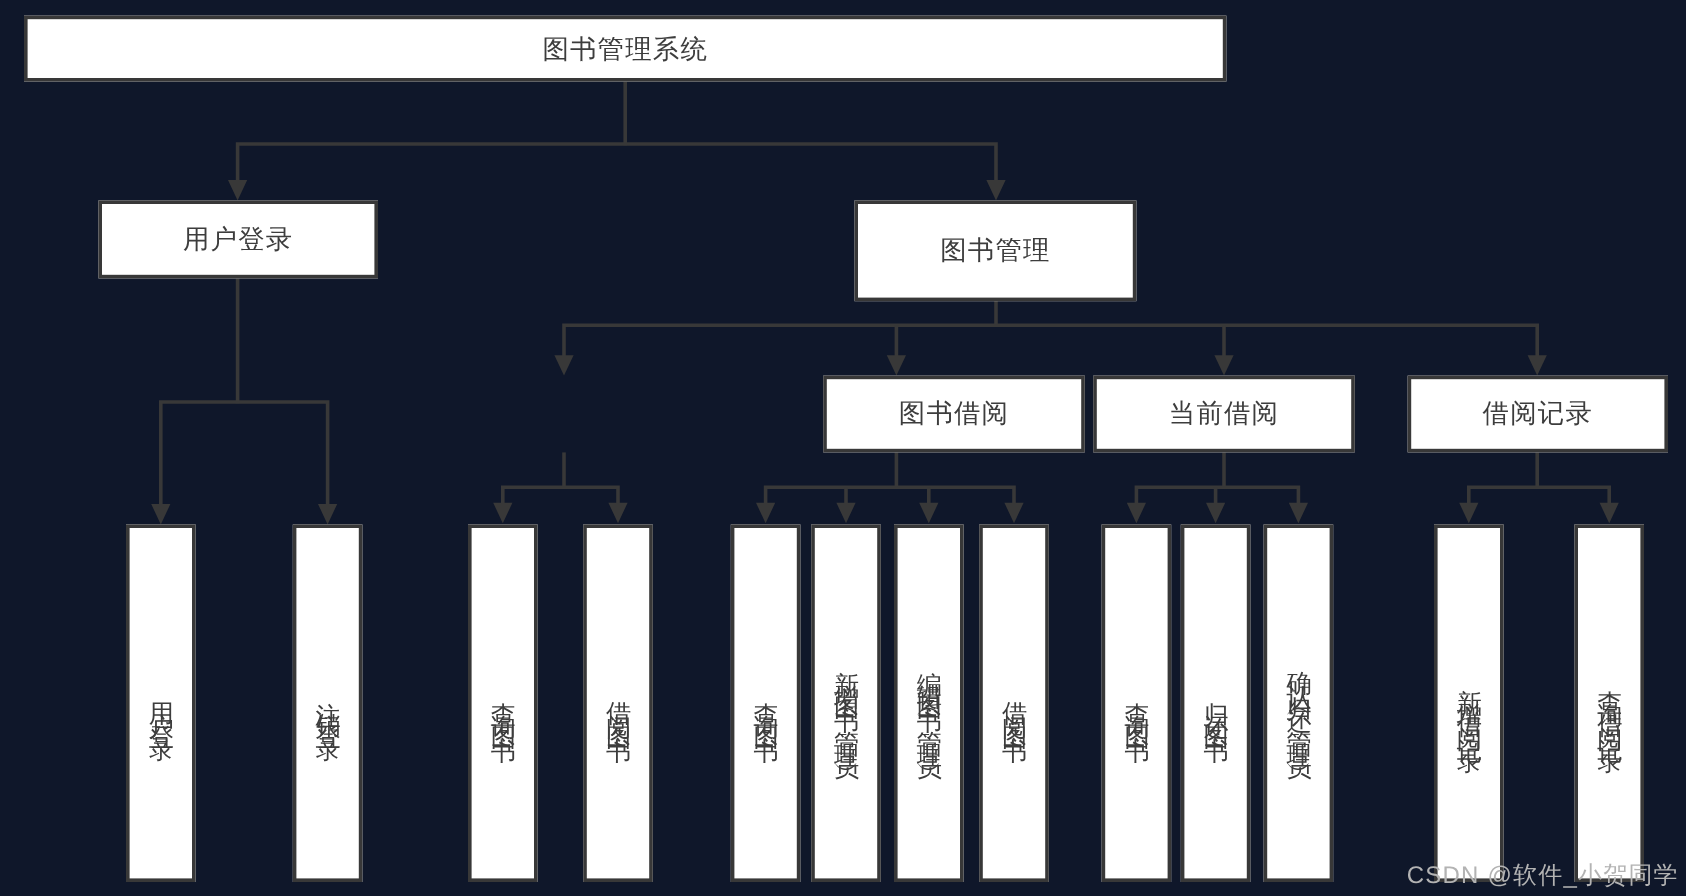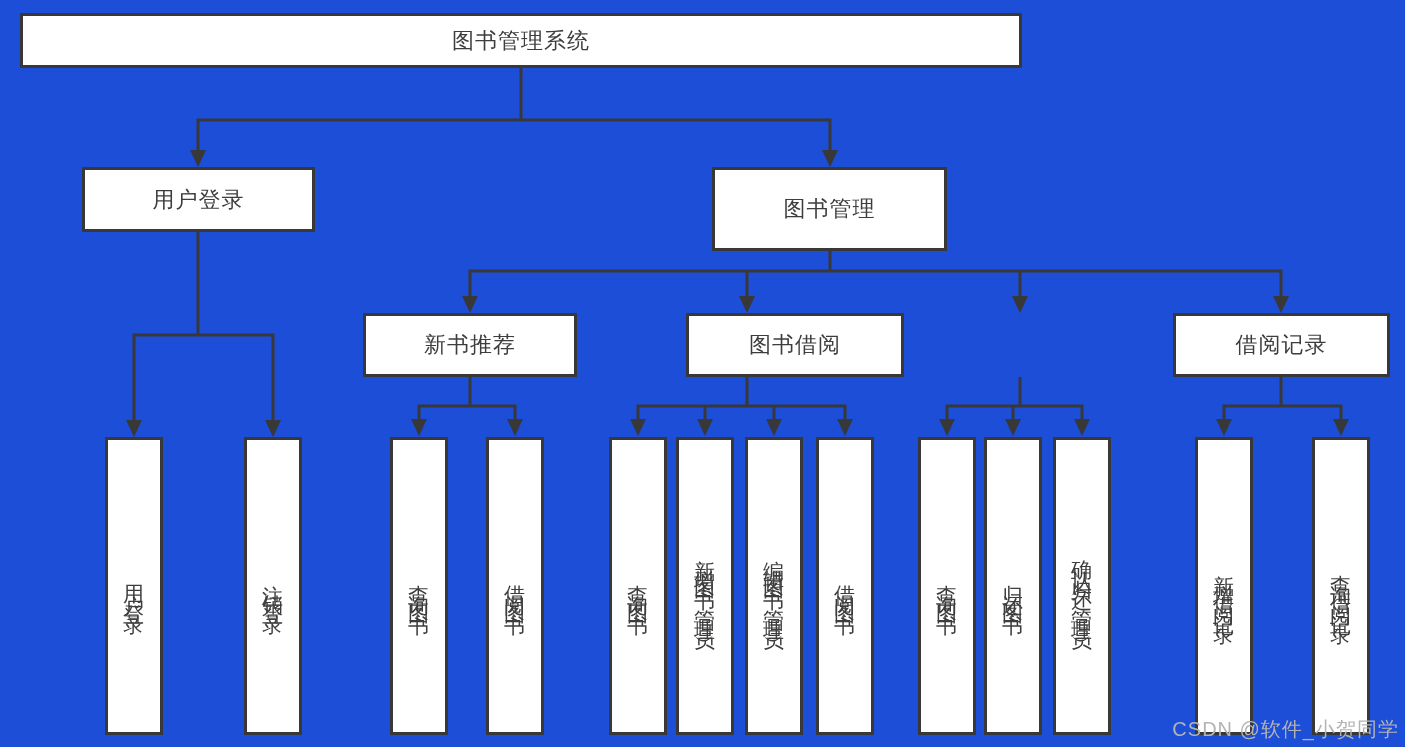--- a/index.html
+++ b/index.html
@@ -5,21 +5,21 @@
   html, body {
     margin: 0;
     padding: 0;
     background: #ffffff;
     font-family: "Liberation Sans", sans-serif;
   }
   .canvas {
     position: relative;
     width: 1405px;
     height: 747px;
-    background: #1d4ed8;
+    background: #0f172a;
     overflow: hidden;
   }
   .connectors {
     position: absolute;
     left: 0;
     top: 0;
     pointer-events: none;
   }
   .node {
     position: absolute;
@@ -109,22 +109,22 @@
       <path d="M1224 436 l-8 -17 h16 z"></path>
       <path d="M1341 436 l-8 -17 h16 z"></path>
     </g>
   </svg>
 
   <div class="node" style="left:20px; top:13px; width:1002px; height:55px;">图书管理系统</div>
 
   <div class="node" style="left:82px; top:167px; width:233px; height:65px;">用户登录</div>
   <div class="node" style="left:712px; top:167px; width:235px; height:84px;">图书管理</div>
 
-  <div class="node" style="left:363px; top:313px; width:214px; height:64px;">新书推荐</div>
   <div class="node" style="left:638px; top:313px; width:218px; height:64px;margin-left:48px;">图书借阅</div>
+  <div class="node" style="left:911px; top:313px; width:218px; height:64px;">当前借阅</div>
   <div class="node" style="left:1173px; top:313px; width:217px; height:64px;text-align:right;">借阅记录</div>
 
   <div class="node leaf" style="left:105px; top:437px; width:58px; height:298px;">用户登录</div>
   <div class="node leaf" style="left:244px; top:437px; width:58px; height:298px;">注销登录</div>
 
   <div class="node leaf" style="left:390px; top:437px; width:58px; height:298px;">查询图书</div>
   <div class="node leaf" style="left:486px; top:437px; width:58px; height:298px;">借阅图书</div>
 
   <div class="node leaf" style="left:609px; top:437px; width:58px; height:298px;">查询图书</div>
   <div class="node leaf" style="left:676px; top:437px; width:58px; height:298px;">新增图书（管理员）</div>

